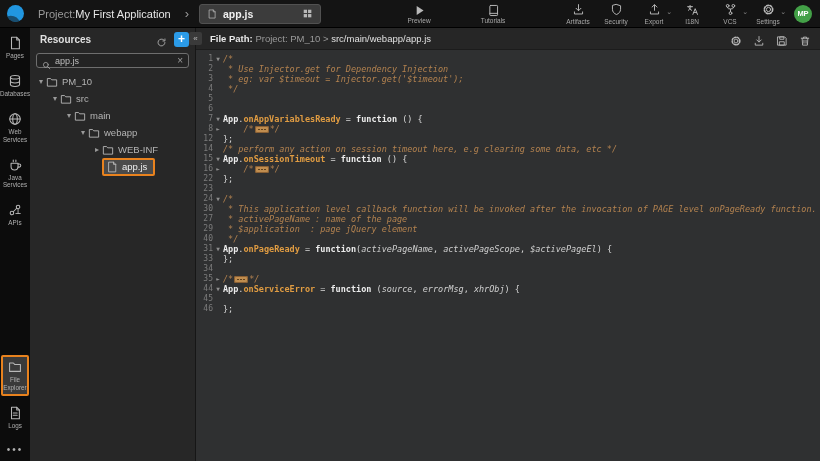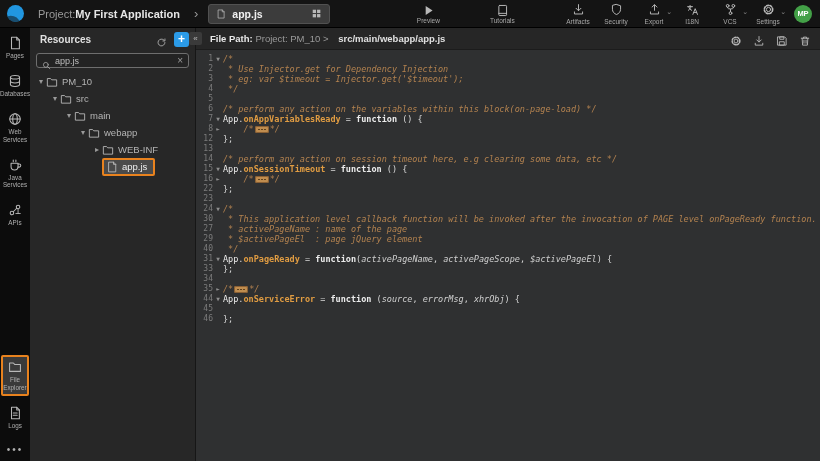--- a/index.html
+++ b/index.html
@@ -6,21 +6,21 @@
   html,body { width:820px; height:461px; overflow:hidden; background:#2f3031;
     font-family:"Liberation Sans", sans-serif; -webkit-font-smoothing:antialiased; }
   .app { width:820px; height:461px; display:flex; flex-direction:column; }
 
   
   .topbar { height:28px; background:#141414; display:flex; align-items:center; border-bottom:1px solid #000; flex:0 0 28px; }
   .logo { width:30px; height:28px; display:flex; align-items:center; justify-content:center; }
   .logo-circle { width:17px; height:17px; border-radius:50%; background:#2196e0; position:relative; overflow:hidden; }
   .logo-circle:before { content:""; position:absolute; left:-3px; bottom:-6px; width:16px; height:12px; background:#141414; border-radius:50% 50% 0 0; transform:rotate(18deg); opacity:.55; }
   .proj { margin-left:8px; font-size:11px; color:#9a9a9a; }
-  .proj b { color:#e6e6e6; font-weight:bold; }
+  .proj b { color:#e6e6e6; font-weight:normal; }
   .tb-chev { color:#9a9a9a; font-size:13px; margin:0 10px 0 14px; }
   .tab { width:122px; height:20px; background:#3c3c3c; border:1px solid #515151; border-radius:3px; display:flex; align-items:center; padding:0 7px; }
   .tab .name { color:#f0f0f0; font-size:10.5px; font-weight:bold; margin-left:6px; flex:1; }
   .tb-btn { display:flex; flex-direction:column; align-items:center; color:#a8a8a8; font-size:6.5px; width:44px; }
   .tb-btn .ic { width:13px; height:13px; margin-bottom:2px; }
   .tb-right { margin-left:auto; display:flex; align-items:center; }
   .tb-item { display:flex; flex-direction:column; align-items:center; color:#a8a8a8; font-size:6.5px; margin-right:6px; position:relative; min-width:32px; }
   .tb-item .ic { width:13px; height:13px; margin-bottom:2px; }
   .caret { position:absolute; right:-2px; top:5px; color:#8a8a8a; font-size:7px; }
   .avatar { width:18px; height:18px; border-radius:50%; display:flex; align-items:center; justify-content:center;
@@ -59,34 +59,34 @@
   .tsel { display:flex; align-items:center; background:#4a4a4a; border:2px solid #e8821e; border-radius:2px; padding:1px 6px 1px 2px; }
   .tsel .lbl { color:#f0f0f0; }
 
   
   .main { flex:1; display:flex; flex-direction:column; min-width:0; }
   .ed-hdr { height:22px; background:#262626; border-bottom:1px solid #1c1c1c; display:flex; align-items:center; padding:0 8px 0 0; flex:0 0 22px; }
   .collapse { width:13px; height:13px; background:#3a3a3a; border-radius:2px; color:#b8b8b8; font-size:8px;
     display:flex; align-items:center; justify-content:center; margin:0 8px 0 -7px; z-index:2; }
   .fp { font-size:9.5px; color:#9a9a9a; white-space:nowrap; }
   .fp .fpl { color:#e8e8e8; font-weight:bold; }
-  .fp .fpf { color:#e0e0e0; font-weight:bold;margin-left:7px; }
+  .fp .fpf { color:#e0e0e0; font-weight:normal; }
   .ed-icons { margin-left:auto; display:flex; align-items:center; }
   .ed-icons .icbtn { margin-left:9px; }
   .ed-icons .ic { width:12px; height:12px; }
 
   .code { flex:1; background:#2f3031; padding-top:4px; overflow:hidden;
     font-family:"DejaVu Sans Mono", monospace; font-size:8.5px; }
   .line { display:flex; height:10px; line-height:10px; }
   .ln { width:17px; text-align:right; color:#7c7c7c; font-size:8px; flex:0 0 17px; }
   .fold { width:10px; text-align:center; color:#8f8f8f; font-size:6px; flex:0 0 10px; line-height:10px; }
   .src { white-space:pre; }
   .tok-c { color:#b3824f; font-style:italic; }
   .tok-p { color:#d8d8d8; }
-  .tok-b { color:#ececec; font-weight:normal; }
+  .tok-b { color:#ececec; font-weight:bold; }
   .tok-k { color:#ececec; font-weight:bold; }
   .tok-m { color:#e09c42; font-weight:bold; }
   .tok-i { color:#cfcfcf; font-style:italic; }
   .tok-x { display:inline-block; width:14px; height:7px; border-radius:2px; background:#c08d4f;
     box-shadow:inset 0 0 0 1px #8a5f33; vertical-align:-1px; margin:0 1px; position:relative; }
   .tok-x:before { content:""; position:absolute; left:3px; right:3px; top:3px; height:1px;
     background:repeating-linear-gradient(90deg,#5e421f 0 2px,transparent 2px 3px); }
 
   .ic { stroke:#b8b8b8; fill:none; stroke-width:1.2; stroke-linecap:round; stroke-linejoin:round; }
   .ic .fl { fill:#b8b8b8; stroke:none; }
@@ -384,43 +384,37 @@
             <span class="src"><span class="tok-c"> */</span></span>
           </div>
           <div class="line">
             <span class="ln">5</span>
             <span class="fold"></span>
             <span class="src"></span>
           </div>
           <div class="line">
             <span class="ln">6</span>
             <span class="fold"></span>
-            <span class="src"><span class="tok-c">/* perform any action on the variables within this block(on-page-load) */</span></span>
           </div>
           <div class="line">
             <span class="ln">7</span>
             <span class="fold">▼</span>
             <span class="src"><span class="tok-b">App</span><span class="tok-p">.</span><span class="tok-m">onAppVariablesReady</span><span class="tok-p"> = </span><span class="tok-k">function</span><span class="tok-p"> () {</span></span>
           </div>
           <div class="line">
             <span class="ln">8</span>
             <span class="fold">►</span>
             <span class="src"><span class="tok-p">    </span><span class="tok-c">/*</span><span class="tok-x"></span><span class="tok-c">*/</span></span>
           </div>
           <div class="line">
             <span class="ln">12</span>
             <span class="fold"></span>
             <span class="src"><span class="tok-p">};</span></span>
           </div>
           <div class="line">
-            <span class="ln">13</span>
-            <span class="fold"></span>
-            <span class="src"></span>
-          </div>
-          <div class="line">
             <span class="ln">14</span>
             <span class="fold"></span>
             <span class="src"><span class="tok-c">/* perform any action on session timeout here, e.g clearing some data, etc */</span></span>
           </div>
           <div class="line">
             <span class="ln">15</span>
             <span class="fold">▼</span>
             <span class="src"><span class="tok-b">App</span><span class="tok-p">.</span><span class="tok-m">onSessionTimeout</span><span class="tok-p"> = </span><span class="tok-k">function</span><span class="tok-p"> () {</span></span>
           </div>
           <div class="line">
@@ -449,21 +443,21 @@
             <span class="src"><span class="tok-c"> * This application level callback function will be invoked after the invocation of PAGE level onPageReady function.</span></span>
           </div>
           <div class="line">
             <span class="ln">27</span>
             <span class="fold"></span>
             <span class="src"><span class="tok-c"> * activePageName : name of the page</span></span>
           </div>
           <div class="line">
             <span class="ln">29</span>
             <span class="fold"></span>
-            <span class="src"><span class="tok-c"> * $activePageEl  : page jQuery element</span></span>
+            <span class="src"><span class="tok-c"> * $application  : page jQuery element</span></span>
           </div>
           <div class="line">
             <span class="ln">40</span>
             <span class="fold"></span>
             <span class="src"><span class="tok-c"> */</span></span>
           </div>
           <div class="line">
             <span class="ln">31</span>
             <span class="fold">▼</span>
             <span class="src"><span class="tok-b">App</span><span class="tok-p">.</span><span class="tok-m">onPageReady</span><span class="tok-p"> = </span><span class="tok-k">function</span><span class="tok-p">(</span><span class="tok-i">activePageName</span><span class="tok-p">, </span><span class="tok-i">activePageScope</span><span class="tok-p">, </span><span class="tok-i">$activePageEl</span><span class="tok-p">) {</span></span>

